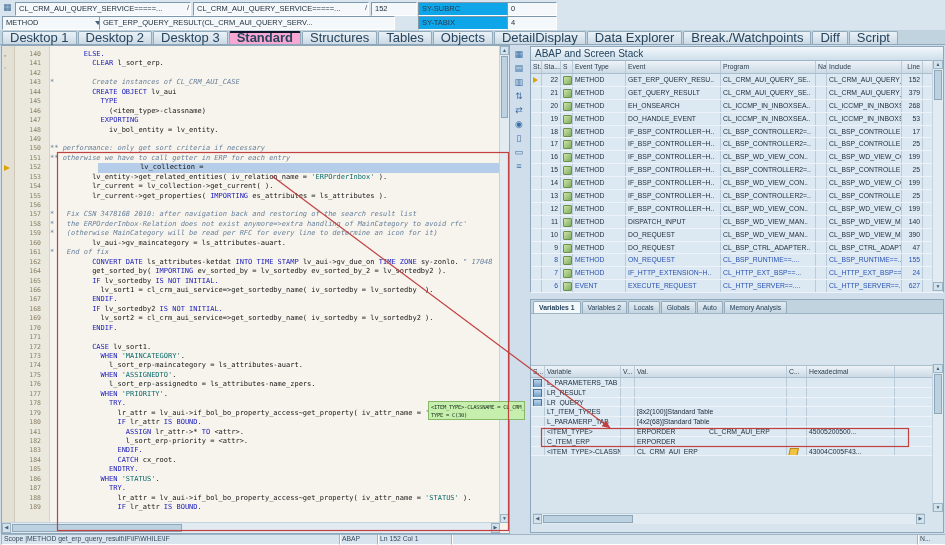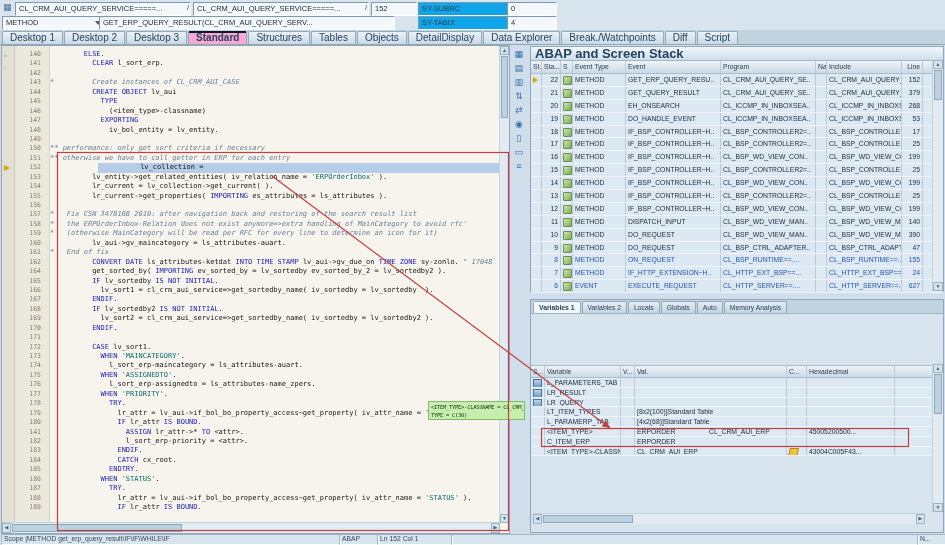--- a/index.html
+++ b/index.html
@@ -11,21 +11,21 @@
   .fld{position:absolute;height:12px;background:#f4f8fb;border:1px solid;border-color:#7f98ab #ffffff #ffffff #7f98ab;
        font-size:7.5px;line-height:11px;padding:0 3px;overflow:hidden;white-space:nowrap;}
   .lblbox{background:#0ea5e9;color:#2a3c4c;}
   .slash{position:absolute;top:3px;font-size:8px;color:#38506a;}
   #menu-ic{position:absolute;left:2px;top:2px;width:11px;height:11px;color:#4a7299;font-size:9px;line-height:11px;text-align:center;}
   .ddarrow{position:absolute;right:2px;top:4px;width:0;height:0;border-left:3px solid transparent;border-right:3px solid transparent;border-top:4px solid #44607a;}
 
   
   #desktop-tabs{position:absolute;left:0;top:30px;width:945px;height:15px;background:#c2d3e0;border-bottom:1px solid #8fa7ba;padding-left:2px;box-sizing:border-box;}
   .tab{display:inline-block;height:12px;margin:1px 1px 0 0;padding:0 7px;border:1px solid #93aabb;border-bottom:none;
-       border-radius:2px 2px 0 0;background:linear-gradient(#eaf2f8,#ccd9e4);font-size:10px;line-height:12px;color:#27445c;vertical-align:top;}
+       border-radius:2px 2px 0 0;background:linear-gradient(#eaf2f8,#ccd9e4);font-size:13px;line-height:12px;color:#27445c;vertical-align:top;}
   .tab.active{background:#f9a8d4;border-top:2px solid #0f172a;height:11px;line-height:10px;font-weight:bold;}
 
   
   #editor{position:absolute;left:1px;top:45px;width:509px;height:489px;background:#f6f4ed;border:1px solid #8fa7ba;box-sizing:border-box;}
   #margin-strip{position:absolute;left:0;top:0;width:12px;height:100%;background:#e4e0d4;border-right:1px solid #cfcabb;}
   #gutter-band{position:absolute;left:13px;top:0;width:34px;height:100%;background:#ebe8de;border-right:1px solid #d8d4c6;}
   #code-lines{position:absolute;left:13px;top:4px;width:486px;height:473px;overflow:hidden;}
   .cl{display:flex;height:9.45px;line-height:9.45px;font-family:"DejaVu Sans Mono",monospace;font-size:7px;}
   .ln{width:26px;text-align:right;padding-right:2px;color:#8a8064;font-size:6.5px;flex:0 0 auto;}
   .fold{width:7px;flex:0 0 auto;}
@@ -45,21 +45,21 @@
   #tooltip{position:absolute;left:428px;top:401px;width:97px;height:19px;background:#c6efad;border:1px solid #86b86a;
            font-family:"DejaVu Sans Mono",monospace;font-size:5.5px;line-height:8px;letter-spacing:-0.3px;color:#1d331d;
            padding:1px 2px;box-sizing:border-box;white-space:nowrap;overflow:hidden;z-index:30;}
 
   
   #mid-toolbar{position:absolute;left:511px;top:48px;width:17px;}
   .mtb-btn{width:14px;height:13px;margin:0 0 1px 1px;text-align:center;font-size:9px;line-height:13px;color:#3a6ea5;}
 
   
   #stack-panel{position:absolute;left:530px;top:46px;width:414px;height:246px;background:#d3e1ec;border:1px solid #8fa7ba;box-sizing:border-box;}
-  #stack-title{height:13px;background:linear-gradient(#f2f7fb,#cfdfeb);border-bottom:1px solid #9db4c4;font-size:13px;line-height:13px;padding-left:4px;color:#23435e;font-weight:bold;}
+  #stack-title{height:13px;background:linear-gradient(#f2f7fb,#cfdfeb);border-bottom:1px solid #9db4c4;font-size:10px;line-height:13px;padding-left:4px;color:#23435e;font-weight:normal;}
   #stack-head{display:flex;height:12px;background:linear-gradient(#edf3f8,#ccdae5);border-bottom:1px solid #a9bfce;font-size:6.8px;line-height:12px;color:#2a3c4c;}
   .sc{border-right:1px solid #b9cbd9;overflow:hidden;white-space:nowrap;padding-left:2px;box-sizing:border-box;flex:0 0 auto;}
   .sc0{width:11px;}.sc1{width:19px;text-align:right;padding-right:2px;}.sc2{width:12px;}.sc3{width:53px;}
   .sc4{width:95px;}.sc5{width:95px;}.sc6{width:11px;}.sc7{width:75px;}.sc8{width:21px;text-align:right;padding-right:2px;}
   #stack-body .srow{display:flex;height:12.9px;line-height:12.4px;font-size:6.8px;background:#dce9f3;border-bottom:1px solid #edf3f8;box-sizing:border-box;}
   .srow.blue .sc{color:#2851b0;}
   .micon{display:inline-block;width:7px;height:7px;margin-top:2px;background:linear-gradient(135deg,#cfe3a8,#7fae5f);border:1px solid #6a8f4f;border-radius:1px;}
   .yarrow{display:inline-block;width:0;height:0;margin-top:3px;border-left:5px solid #dba400;border-top:3px solid transparent;border-bottom:3px solid transparent;}
 
   

